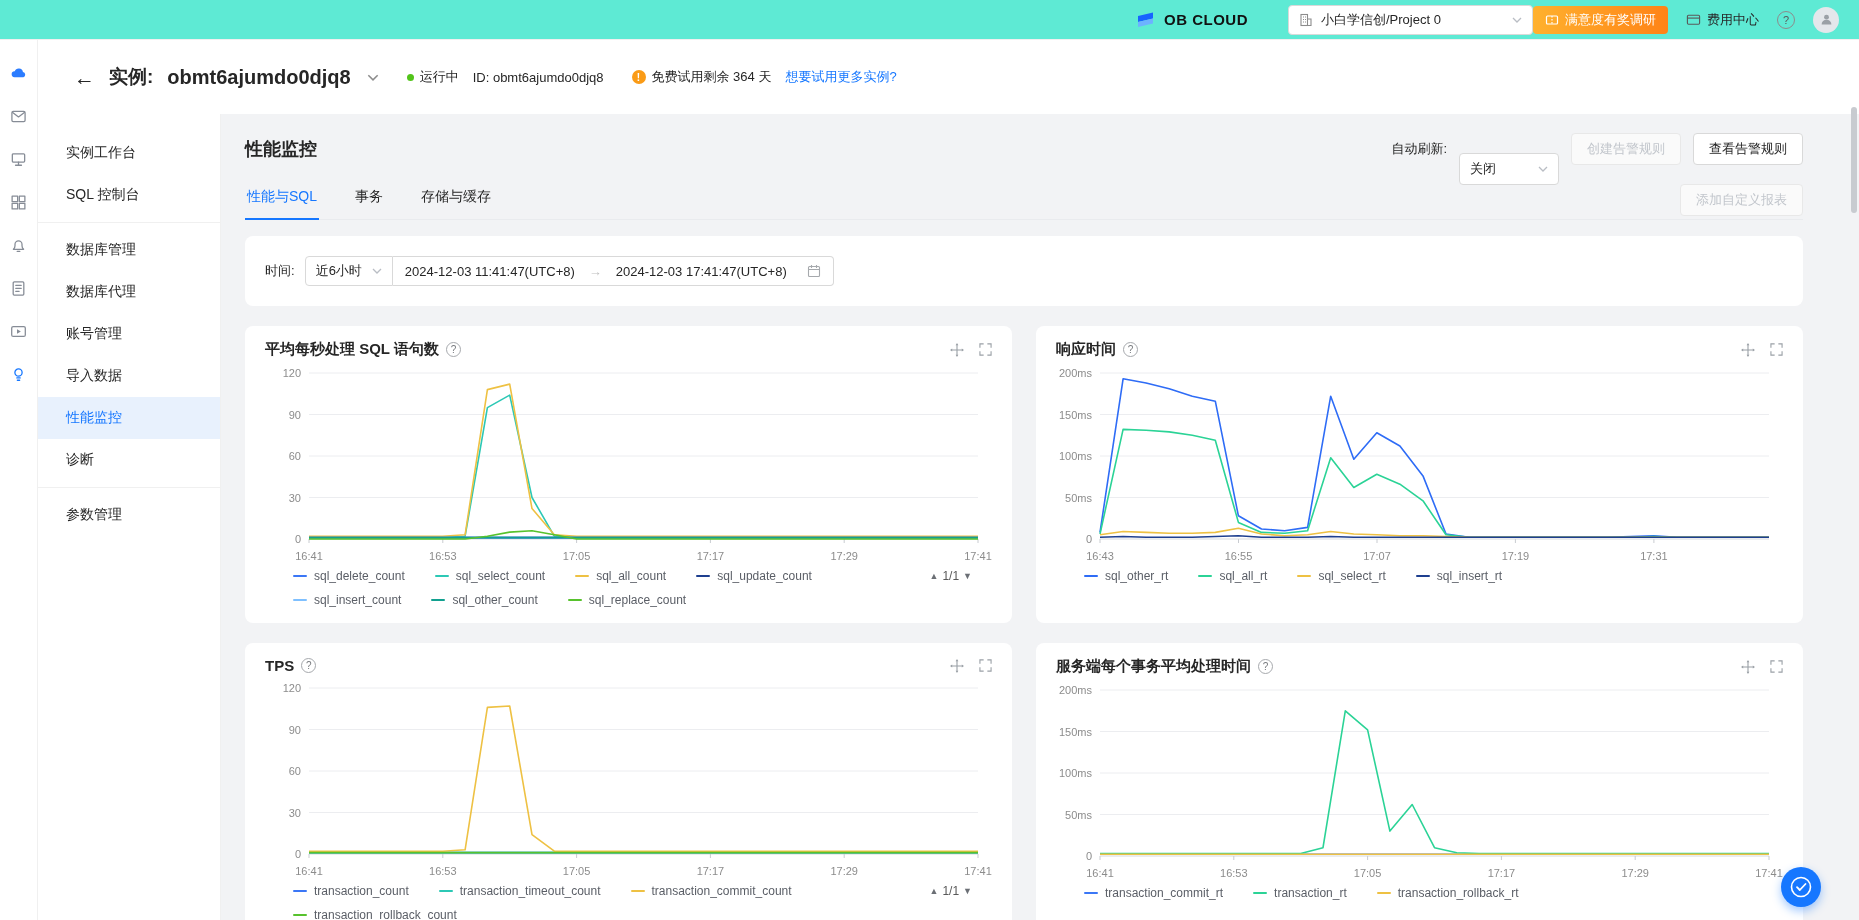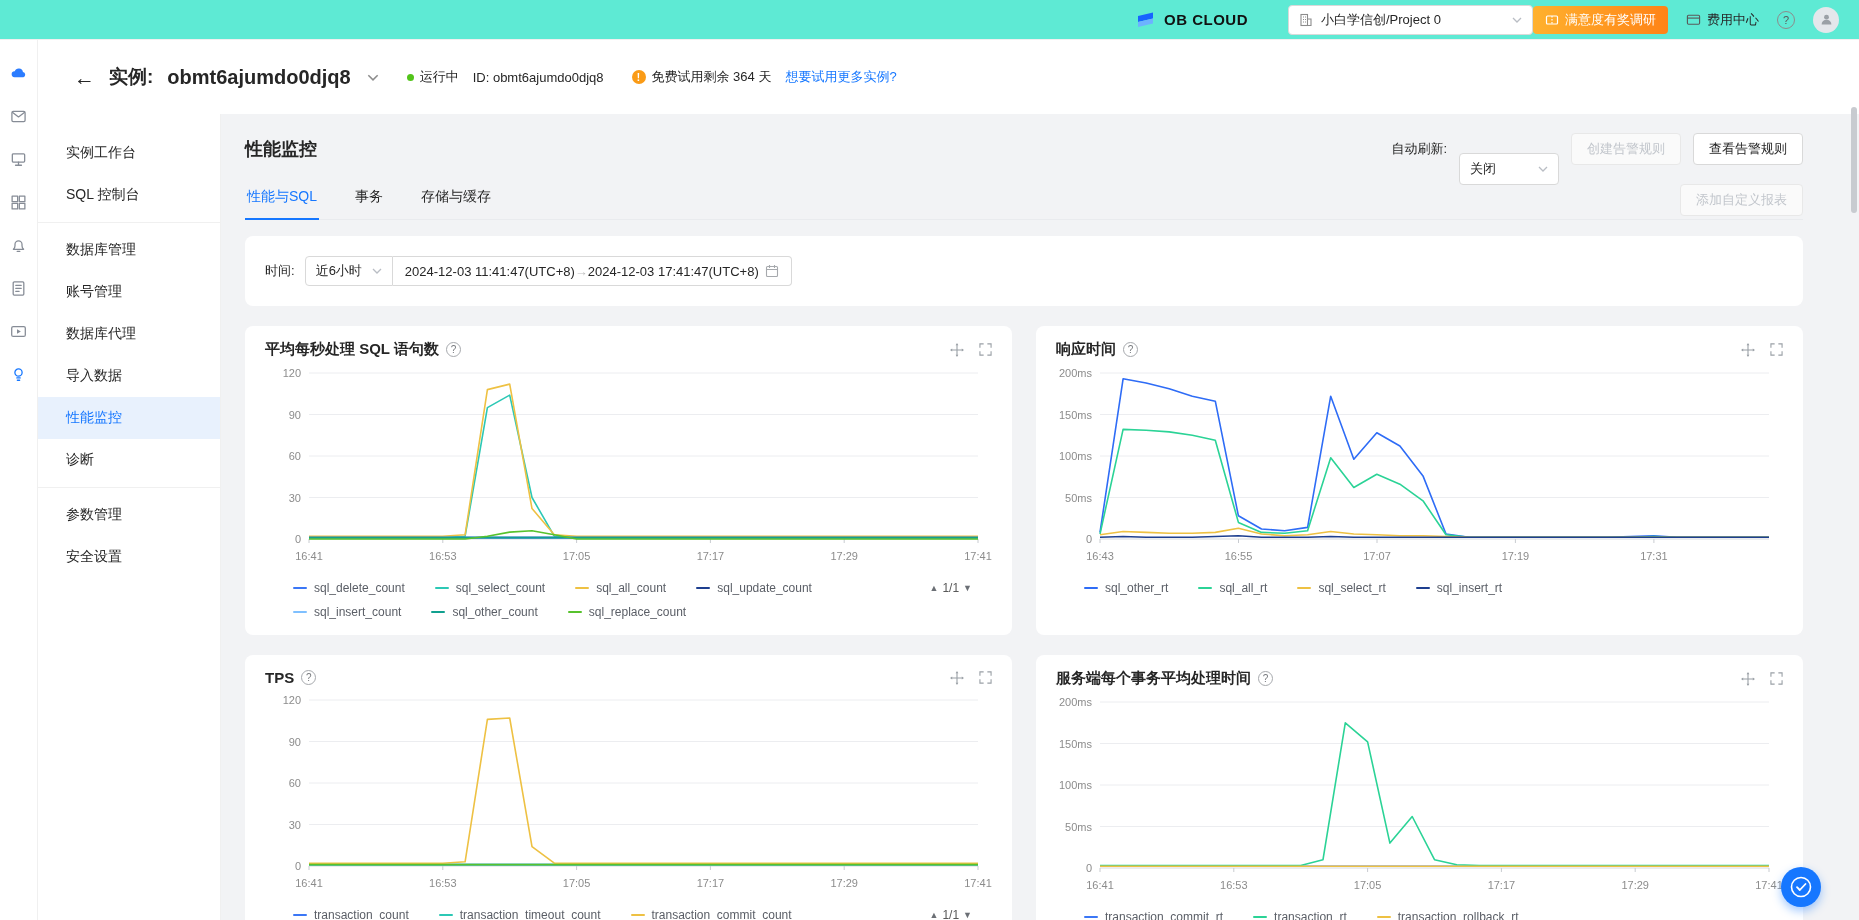--- a/index.html
+++ b/index.html
@@ -61,31 +61,31 @@
   .btn.disabled { background:#fafafa; border-color:#e8e8e8; color:#c2c6cc; cursor:not-allowed; }
   .tabs-row { position:relative; margin-top:12px; border-bottom:1px solid #e9ebee; display:flex; gap:34px; }
   .tab { padding:10px 2px 12px; font-size:14px; cursor:pointer; color:#262626; }
   .tab.active { color:#1677ff; border-bottom:2px solid #1677ff; margin-bottom:-1px; }
   .add-report { position:absolute; right:0; top:6px; }
   .time-card { margin-top:16px; background:#fff; border-radius:8px; padding:20px; display:flex; align-items:center; }
   .time-label { font-size:13px; margin-right:10px; }
   .preset { height:30px; border:1px solid #d9d9d9; border-radius:4px 0 0 4px; background:#fff;
     display:flex; align-items:center; padding:4px 10px; gap:10px; font-size:13px; cursor:pointer; }
   .daterange { height:30px; border:1px solid #d9d9d9; border-left:none; border-radius:0 4px 4px 0; background:#fff;
-    display:flex; align-items:center; padding:0 12px; font-size:13px; cursor:pointer; }
+    display:flex; align-items:center; padding:0 12px; gap:14px; font-size:13px; cursor:pointer; }
   .range-arrow { color:#bfbfbf; }
   .charts-grid { margin-top:20px; display:grid; grid-template-columns:1fr 1fr; gap:20px 24px; }
   .chart-card { background:#fff; border-radius:8px; padding:14px 20px 16px; overflow:hidden; }
   .chart-head { display:flex; align-items:center; }
   .chart-title { font-size:15px; font-weight:bold; }
   .qmark { width:15px; height:15px; border:1px solid #a6a9ad; border-radius:50%; font-size:10px; color:#76797d;
     display:inline-flex; align-items:center; justify-content:center; margin-left:7px; cursor:pointer; }
   .chart-actions { margin-left:auto; display:flex; gap:15px; align-items:center; }
   .chart-actions span { display:flex; cursor:pointer; }
-  .legend { position:relative; margin-top:16px; padding:0 84px 0 28px; display:flex; flex-wrap:wrap;
+  .legend { position:relative; margin-top:4px; padding:0 84px 0 28px; display:flex; flex-wrap:wrap;
     column-gap:30px; row-gap:10px; }
   .lg-item { display:inline-flex; align-items:center; gap:7px; font-size:12px; color:#5a5e66; cursor:pointer; white-space:nowrap; }
   .swatch { width:14px; height:2px; border-radius:1px; display:inline-block; }
   .pager { position:absolute; right:20px; top:0; display:flex; align-items:center; gap:4px; font-size:12px; color:#595959; }
   .pager .tri { font-size:9px; color:#6b6f75; cursor:pointer; }
   .float-btn { position:fixed; right:38px; bottom:13px; width:40px; height:40px; border-radius:50%;
     background:#1677ff; display:flex; align-items:center; justify-content:center;
     box-shadow:0 4px 10px rgba(22,119,255,.4); cursor:pointer; }
   .scroll-thumb { position:fixed; right:2px; top:107px; width:6px; height:106px; background:#c8cbd0; border-radius:3px; cursor:pointer; }
 </style>
@@ -225,28 +225,27 @@
       <span class="trial-link">想要试用更多实例?</span>
     </div>
 
     <div class="body-row">
 
       <div class="sidebar">
           <div class="side-item">实例工作台</div>
           <div class="side-item">SQL 控制台</div>
           <div class="side-divider"></div>
           <div class="side-item">数据库管理</div>
+          <div class="side-item">数据库代理</div>
           <div class="side-item">账号管理</div>
-          <div class="side-item">数据库代理</div>
           <div class="side-item">导入数据</div>
           <div class="side-item active">性能监控</div>
           <div class="side-item">诊断</div>
           <div class="side-divider"></div>
           <div class="side-item">参数管理</div>
-          <div class="side-item">安全设置</div>
         </div>
 
       <div class="main">
         <div class="page-head">
           <span class="page-title">性能监控</span>
           <div class="head-right">
             <span class="auto-label">自动刷新:</span>
             <div class="select">
               <span>关闭</span>
               <span style="display:flex;">

